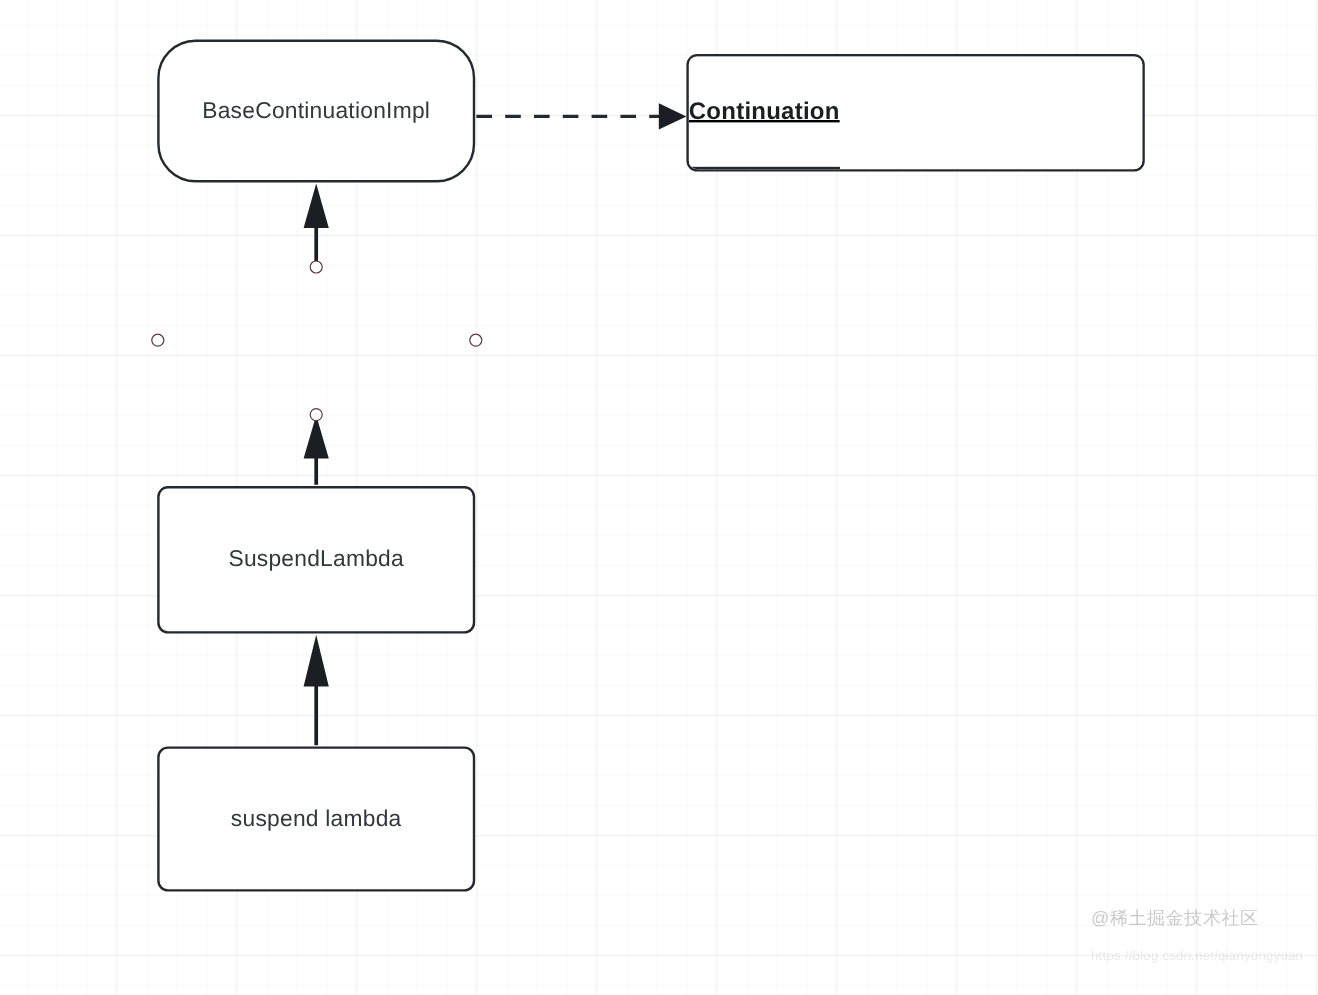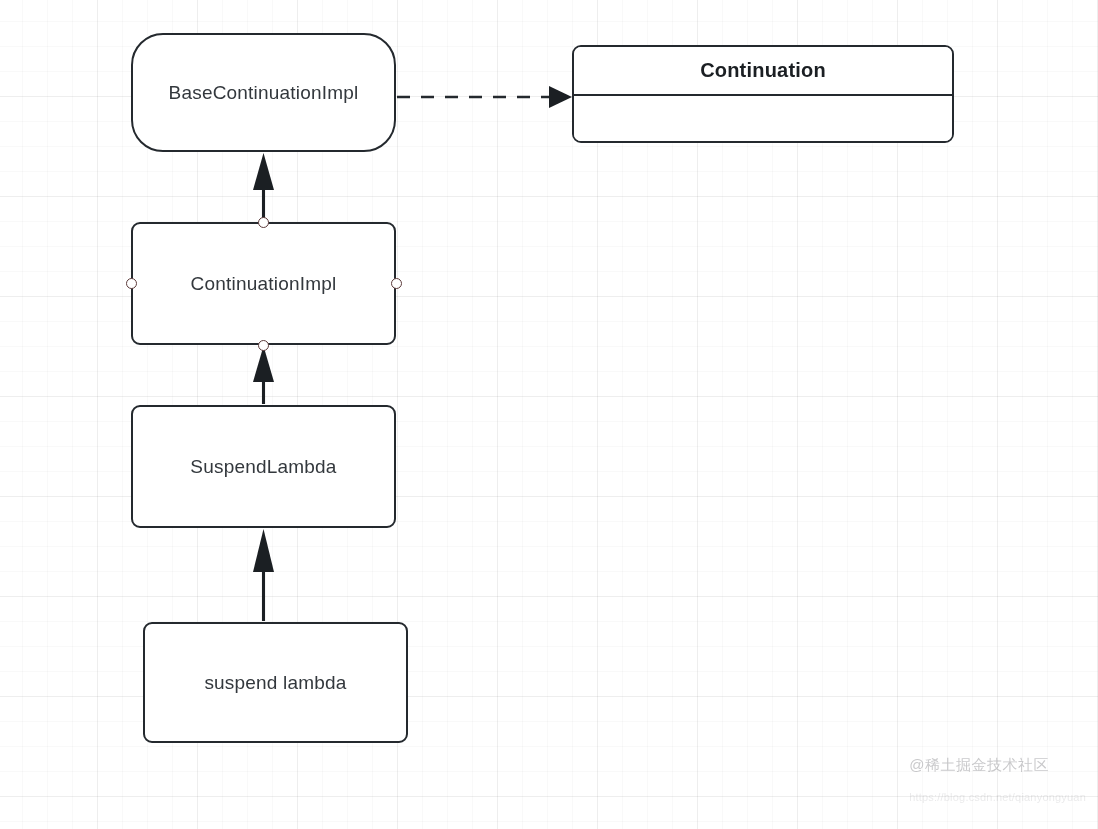--- a/index.html
+++ b/index.html
@@ -58,22 +58,22 @@
   }
 
   
   .class-box {
     position: absolute;
     box-sizing: border-box;
     background: #ffffff;
     border: 2.4px solid #24292e;
     border-radius: 9px;
     display: flex;
-    flex-direction: column;
     overflow: hidden;
+    text-decoration: underline;
   }
   .class-title-row {
     flex: 0 0 47px;
     display: flex;
     align-items: center;
     justify-content: center;
     border-bottom: 2.4px solid #24292e;
     background: #ffffff;
   }
   .class-title {
@@ -157,33 +157,30 @@
     <span class="node-label">BaseContinuationImpl</span>
   </div>
 
   <div class="class-box" style="left:572px; top:45px; width:382px; height:98px;">
     <div class="class-title-row">
       <span class="class-title">Continuation</span>
     </div>
     <div class="class-body-row"></div>
   </div>
 
-  <div class="node-box" style="left:131px; top:222px; width:265px; height:123px;">
-    <span class="node-label">ContinuationImpl</span>
-  </div>
   <div class="handle" style="left:258px; top:217px;"></div>
   <div class="handle" style="left:126px; top:278px;"></div>
   <div class="handle" style="left:391px; top:278px;"></div>
   <div class="handle" style="left:258px; top:340px;"></div>
 
   <div class="node-box" style="left:131px; top:405px; width:265px; height:123px;">
     <span class="node-label">SuspendLambda</span>
   </div>
 
-  <div class="node-box" style="left:143px; top:622px; width:265px; height:121px;">
+  <div class="node-box" style="left:131px; top:622px; width:265px; height:121px;">
     <span class="node-label">suspend lambda</span>
   </div>
 
   <div class="watermark">
     <div class="watermark-main">@稀土掘金技术社区</div>
     <div class="watermark-url">https://blog.csdn.net/qianyongyuan</div>
   </div>
 
 </div>
 

